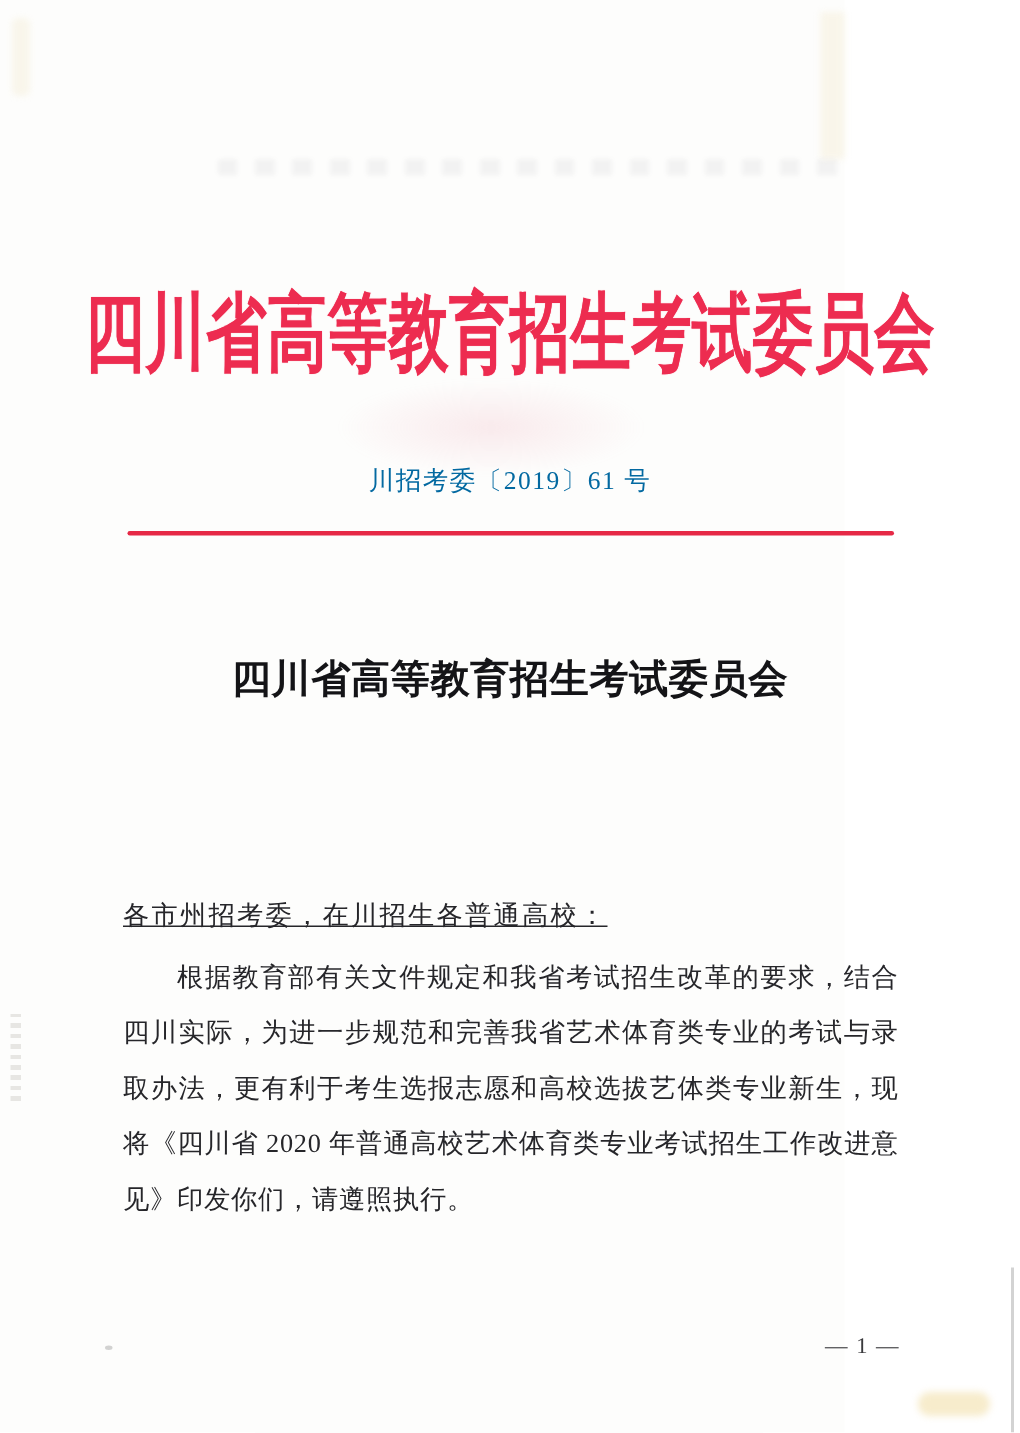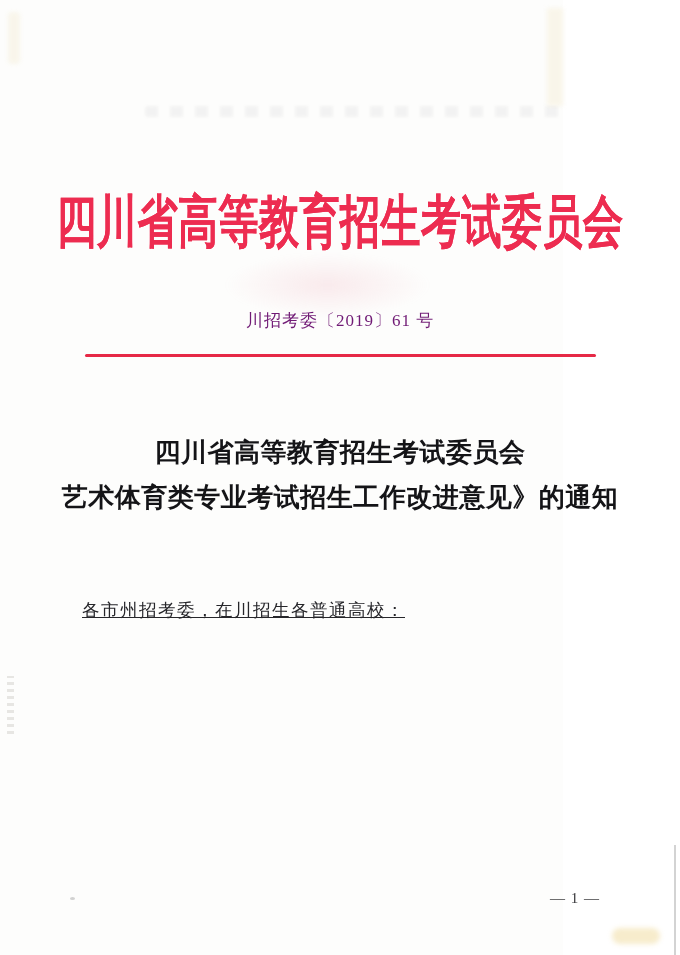--- a/index.html
+++ b/index.html
@@ -82,21 +82,21 @@
     text-shadow: 0 0 .4px var(--header_red, #ed2c50);
   }
 
   
   .doc-number {
     position: absolute;
     left: 0; top: 309px; width: 680px;
     text-align: center;
     font-size: 17px;
     letter-spacing: 1px;
-    color: #701a75;
+    color: #0369a1;
   }
 
   
   .red-rule {
     position: absolute;
     left: 85px; top: 354px; width: 511px; height: 3px;
     background: var(--rule_red, #e62946);
     border-radius: 2px;
   }
 
@@ -166,21 +166,27 @@
   <div class="agency-header">
     <span class="stretch">四川省高等教育招生考试委员会</span>
   </div>
 
   <div class="doc-number">川招考委〔2019〕61 号</div>
 
   <div class="red-rule"></div>
 
   <div class="doc-title">
     <div>四川省高等教育招生考试委员会</div>
-    <div>艺术体育类专业考试招生工作改进意见》的通知</div>
   </div>
 
   <div class="salutation">各市州招考委，在川招生各普通高校：</div>
 
+  <div class="paragraph">
+    <div class="pline just indent">根据教育部有关文件规定和我省考试招生改革的要求，结合</div>
+    <div class="pline just">四川实际，为进一步规范和完善我省艺术体育类专业的考试与录</div>
+    <div class="pline just">取办法，更有利于考生选报志愿和高校选拔艺体类专业新生，现</div>
+    <div class="pline just">将《四川省 2020 年普通高校艺术体育类专业考试招生工作改进意</div>
+    <div class="pline">见》印发你们，请遵照执行。</div>
+  </div>
 
   <div class="page-number">— 1 —</div>
 
 </div>
 
 </body></html>

